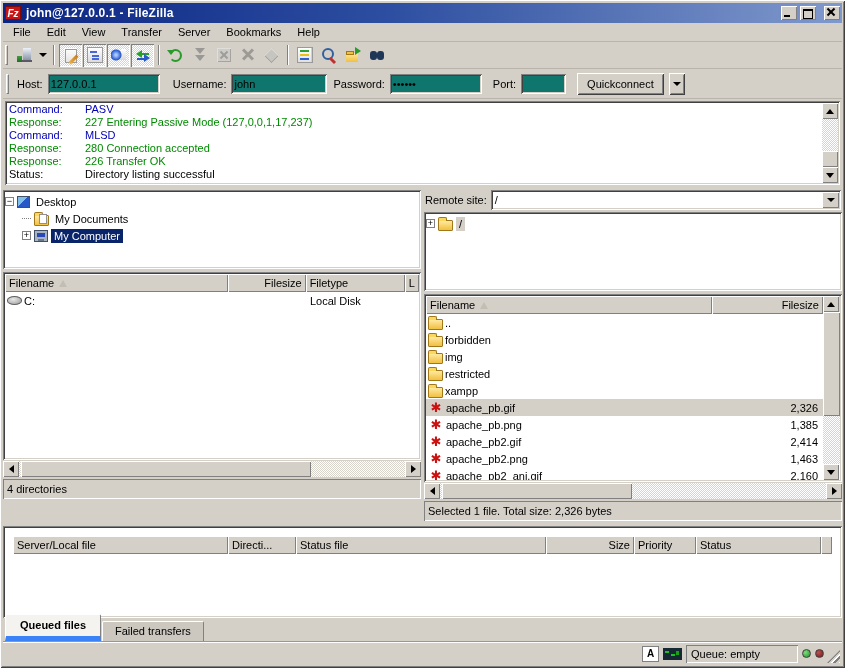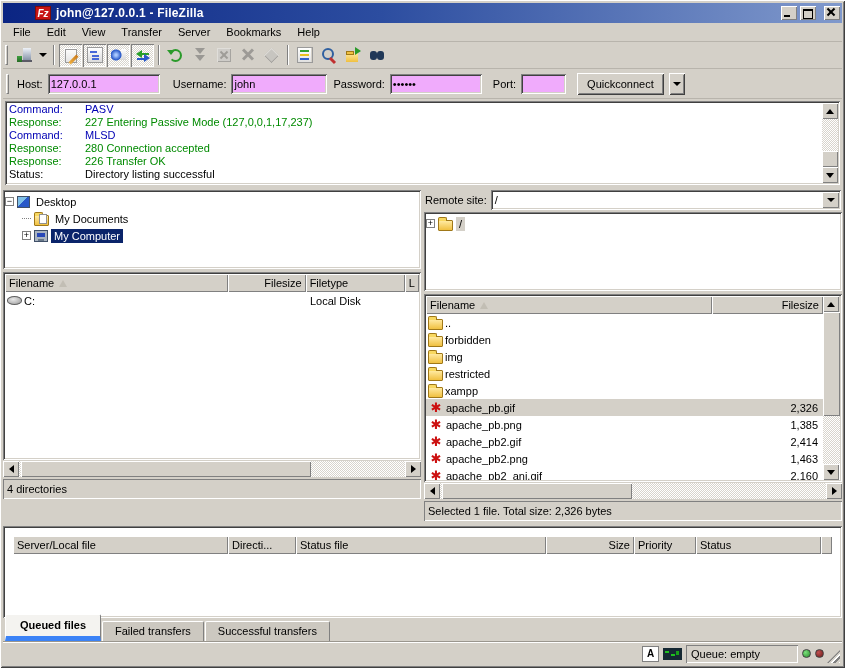--- a/index.html
+++ b/index.html
@@ -13,21 +13,21 @@
   .raised { background:#d4d0c8; box-shadow: inset 1px 1px 0 #fff, inset -1px -1px 0 #404040, inset 2px 2px 0 #d4d0c8, inset -2px -2px 0 #808080; }
   .raised1 { background:#d4d0c8; box-shadow: inset 1px 1px 0 #fff, inset -1px -1px 0 #808080; }
   .sunken2 { background:#fff; box-shadow: inset 1px 1px 0 #808080, inset -1px -1px 0 #fff, inset 2px 2px 0 #404040, inset -2px -2px 0 #d4d0c8; }
   .sunken1 { box-shadow: inset 1px 1px 0 #808080, inset -1px -1px 0 #fff; }
   .checker { background-color:#e9e7e1; background-image: repeating-conic-gradient(#ffffff 0% 25%, #d8d4cc 25% 50%); background-size:2px 2px; }
 
   
   .titlebar { height:20px; background:linear-gradient(90deg,#0b2583 0%, #2c4da0 45%, #8099cc 100%);
     display:flex; align-items:center; padding:0 2px; gap:3px; flex:0 0 auto; }
   .fz-logo { width:16px; height:14px; background:#c81414; color:#fff; font-weight:bold; font-style:italic; font-size:10px;
-    display:flex; align-items:center; justify-content:center; border:1px solid #7a0c0c;margin-left:30px; }
+    display:flex; align-items:center; justify-content:center; border:1px solid #7a0c0c; }
   .title-text { color:#fff; font-weight:bold; font-size:12px; flex:1; padding-left:2px; letter-spacing:.2px; }
   .wbtn { width:16px; height:14px; position:relative; }
   .wbtn-min::after { content:""; position:absolute; left:3px; bottom:3px; width:6px; height:2px; background:#000; }
   .wbtn-max::after { content:""; position:absolute; left:3px; top:3px; width:8px; height:7px; border:1px solid #000; border-top-width:2px; }
   .wbtn-close::before, .wbtn-close::after { content:""; position:absolute; left:2px; top:5px; width:10px; height:2px; background:#000; }
   .wbtn-close::before { transform:rotate(45deg); }
   .wbtn-close::after { transform:rotate(-45deg); }
   .wbtn-gap { width:2px; }
 
   
@@ -87,21 +87,21 @@
   .i-sync::before { content:""; position:absolute; left:1px; top:4px; width:6px; height:2px; background:#f0c040; border:1px solid #a07818; }
   .i-sync::after { content:""; position:absolute; right:0; top:0; width:0; height:0; border-left:6px solid #2a9a2a; border-top:4px solid transparent; border-bottom:4px solid transparent; }
   .i-find::before, .i-find::after { content:""; position:absolute; top:4px; width:7px; height:9px; background:#203858; border-radius:3px; }
   .i-find::before { left:1px; } .i-find::after { right:1px; }
 
   .arrow-down-s { width:0; height:0; border-top:4px solid #000; border-left:4px solid transparent; border-right:4px solid transparent; }
 
   
   .quickbar { height:30px; display:flex; align-items:center; padding:0 2px; gap:5px; border-bottom:1px solid #b8b4ac; flex:0 0 auto; }
   .qlabel { white-space:nowrap; }
-  .qinput { height:20px; border:none; outline:none; background:#f0abfc; font:11px "Liberation Sans",sans-serif; padding:0 3px;
+  .qinput { height:20px; border:none; outline:none; background:#0f766e; font:11px "Liberation Sans",sans-serif; padding:0 3px;
     box-shadow: inset 1px 1px 0 #808080, inset -1px -1px 0 #fff, inset 2px 2px 0 #404040, inset -2px -2px 0 #d4d0c8; }
   .qc-btn { height:22px; padding:0 10px; display:flex; align-items:center; font:11px "Liberation Sans",sans-serif; }
   .qc-drop { width:16px; height:22px; display:flex; align-items:center; justify-content:center; }
 
   
   .log { margin:2px 2px 2px 2px; height:84px; position:relative; padding:2px 20px 2px 4px; overflow:hidden; flex:0 0 auto; }
   .log-line { display:flex; line-height:13px; }
   .log-label { width:76px; flex:0 0 auto; }
   .command { color:#0000b4; }
   .response { color:#008a00; }
@@ -555,21 +555,20 @@
           <span>Status</span>
         </div>
       <div class="hdr-cell" style="flex:1"></div>
     </div>
     <div class="queue-rows"></div>
   </div>
 
   <div class="tabs">
     <div class="tab active">Queued files</div>
     <div class="tab">Failed transfers</div>
-    <div class="tab">Successful transfers</div>
   </div>
 
   <div class="statusbar">
     <div class="tt-icon">A</div>
     <div class="speed-badge"></div>
     <div class="queue-status-box sunken1">Queue: empty</div>
     <div class="led led-green"></div>
     <div class="led led-red"></div>
     <div class="resize-grip"></div>
   </div>

